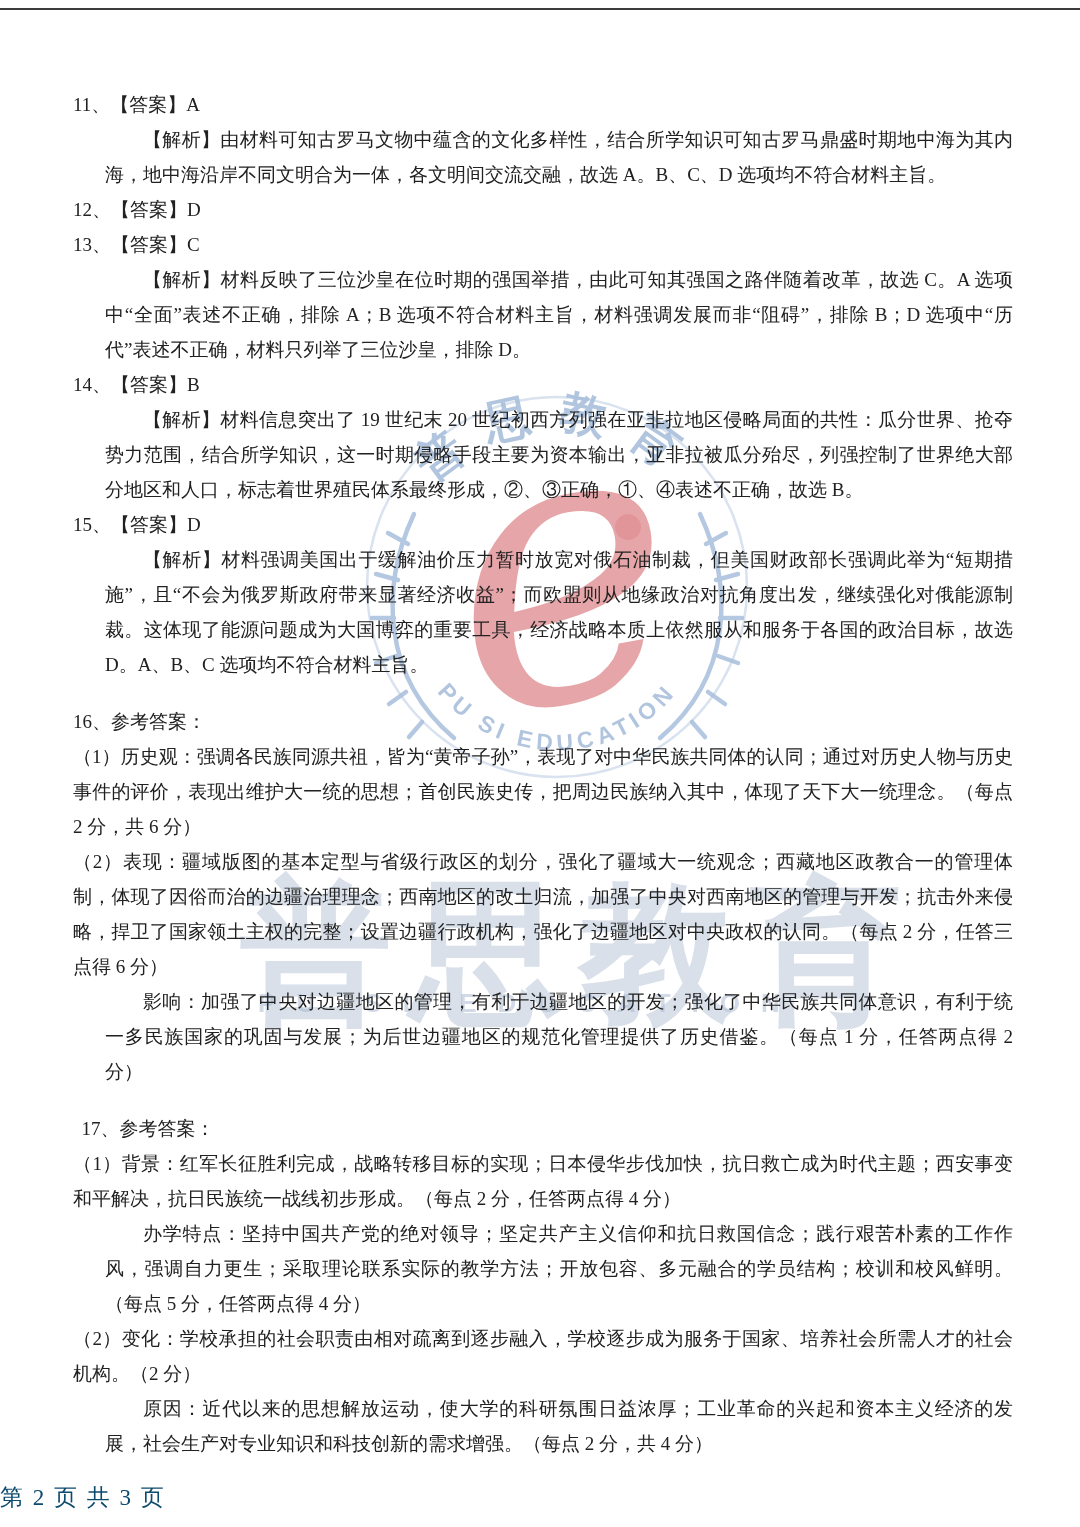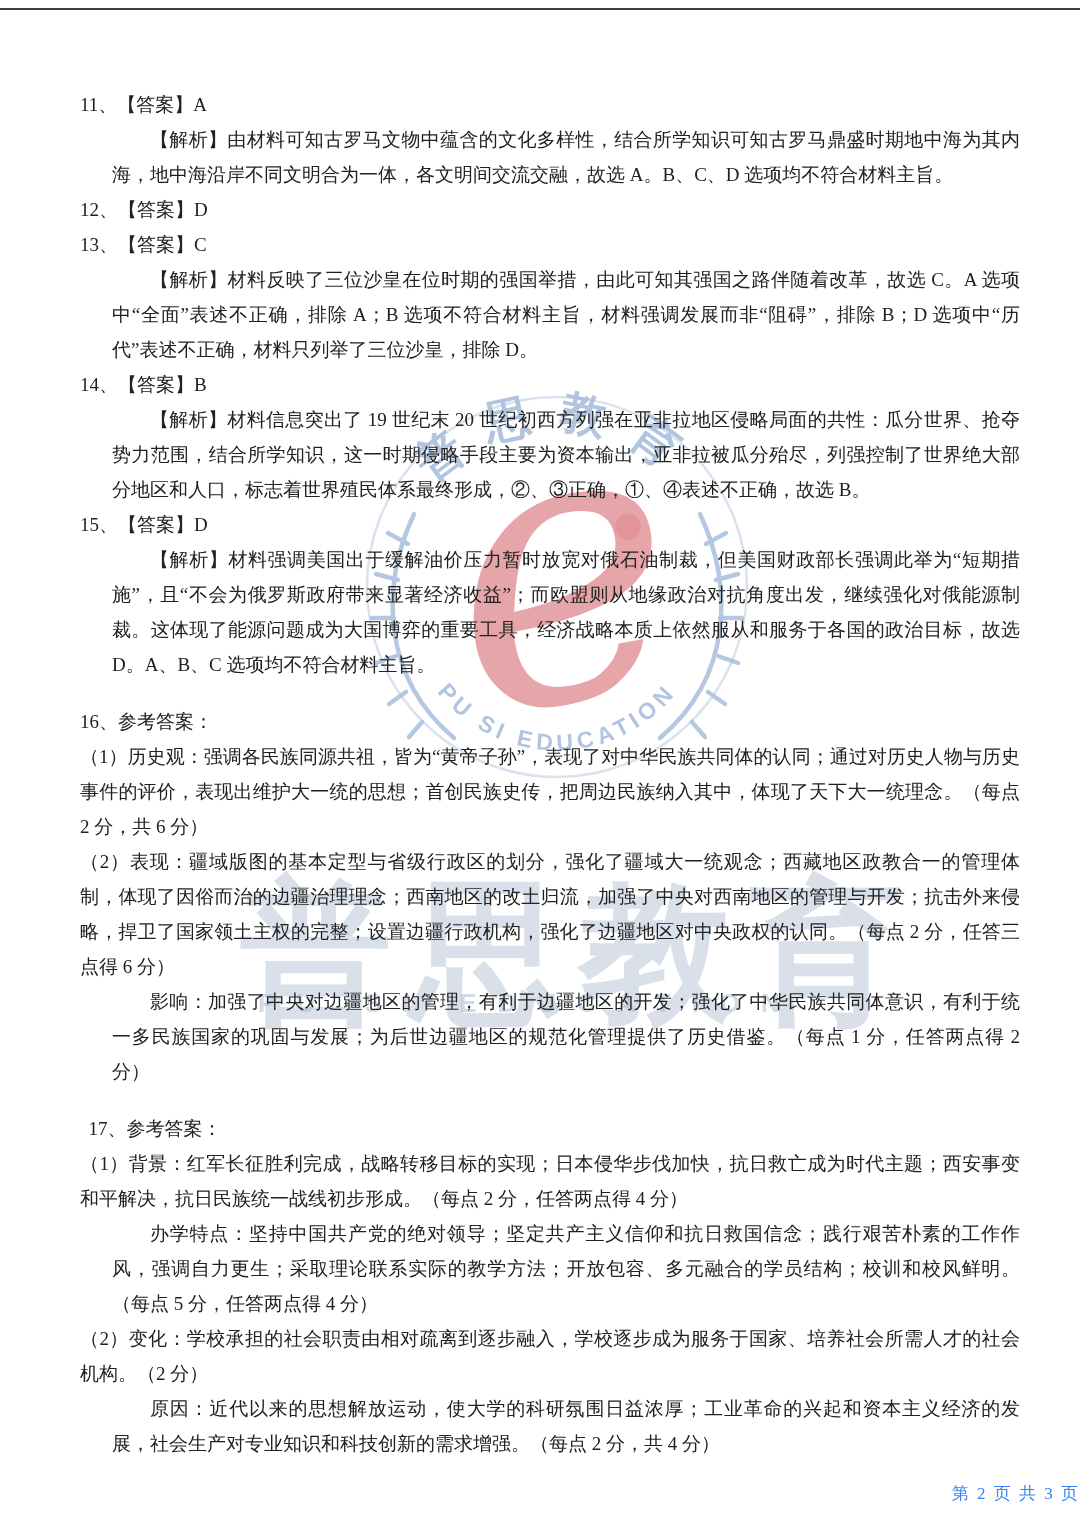--- a/index.html
+++ b/index.html
@@ -52,38 +52,38 @@
     font-weight: bold;
     font-size: 26px;
     letter-spacing: 21px;
     color: rgba(164, 181, 206, 0.5);
     white-space: nowrap;
     pointer-events: none;
   }
   
   .content {
     position: absolute;
-    left: 80px; top: 87px;
+    left: 73px; top: 87px;
     width: 940px;
     font-size: 19px;
     line-height: 35px;
     text-align: justify;
   }
   .content p { margin: 0; }
   .content p.ind { text-indent: 2em; margin-left: 32px; }
   .content p.sec { margin-top: 22px; }
   .content p.sec-si { text-indent: 0.45em; }
   .page-footer {
     position: absolute;
     left: 0; top: 1482px;
     width: 100%;
-    text-align: right;
-    font-size: 17px;
+    text-align: left;
+    font-size: 23px;
     letter-spacing: 2px;
-    color: #3b82f6;
+    color: #0c4a6e;
   }
 </style>
 </head>
 <body>
 
 <div class="page">
 
   <div class="top-rule"></div>
 
   <svg class="wm-logo" viewBox="0 0 410 410" aria-hidden="true">

